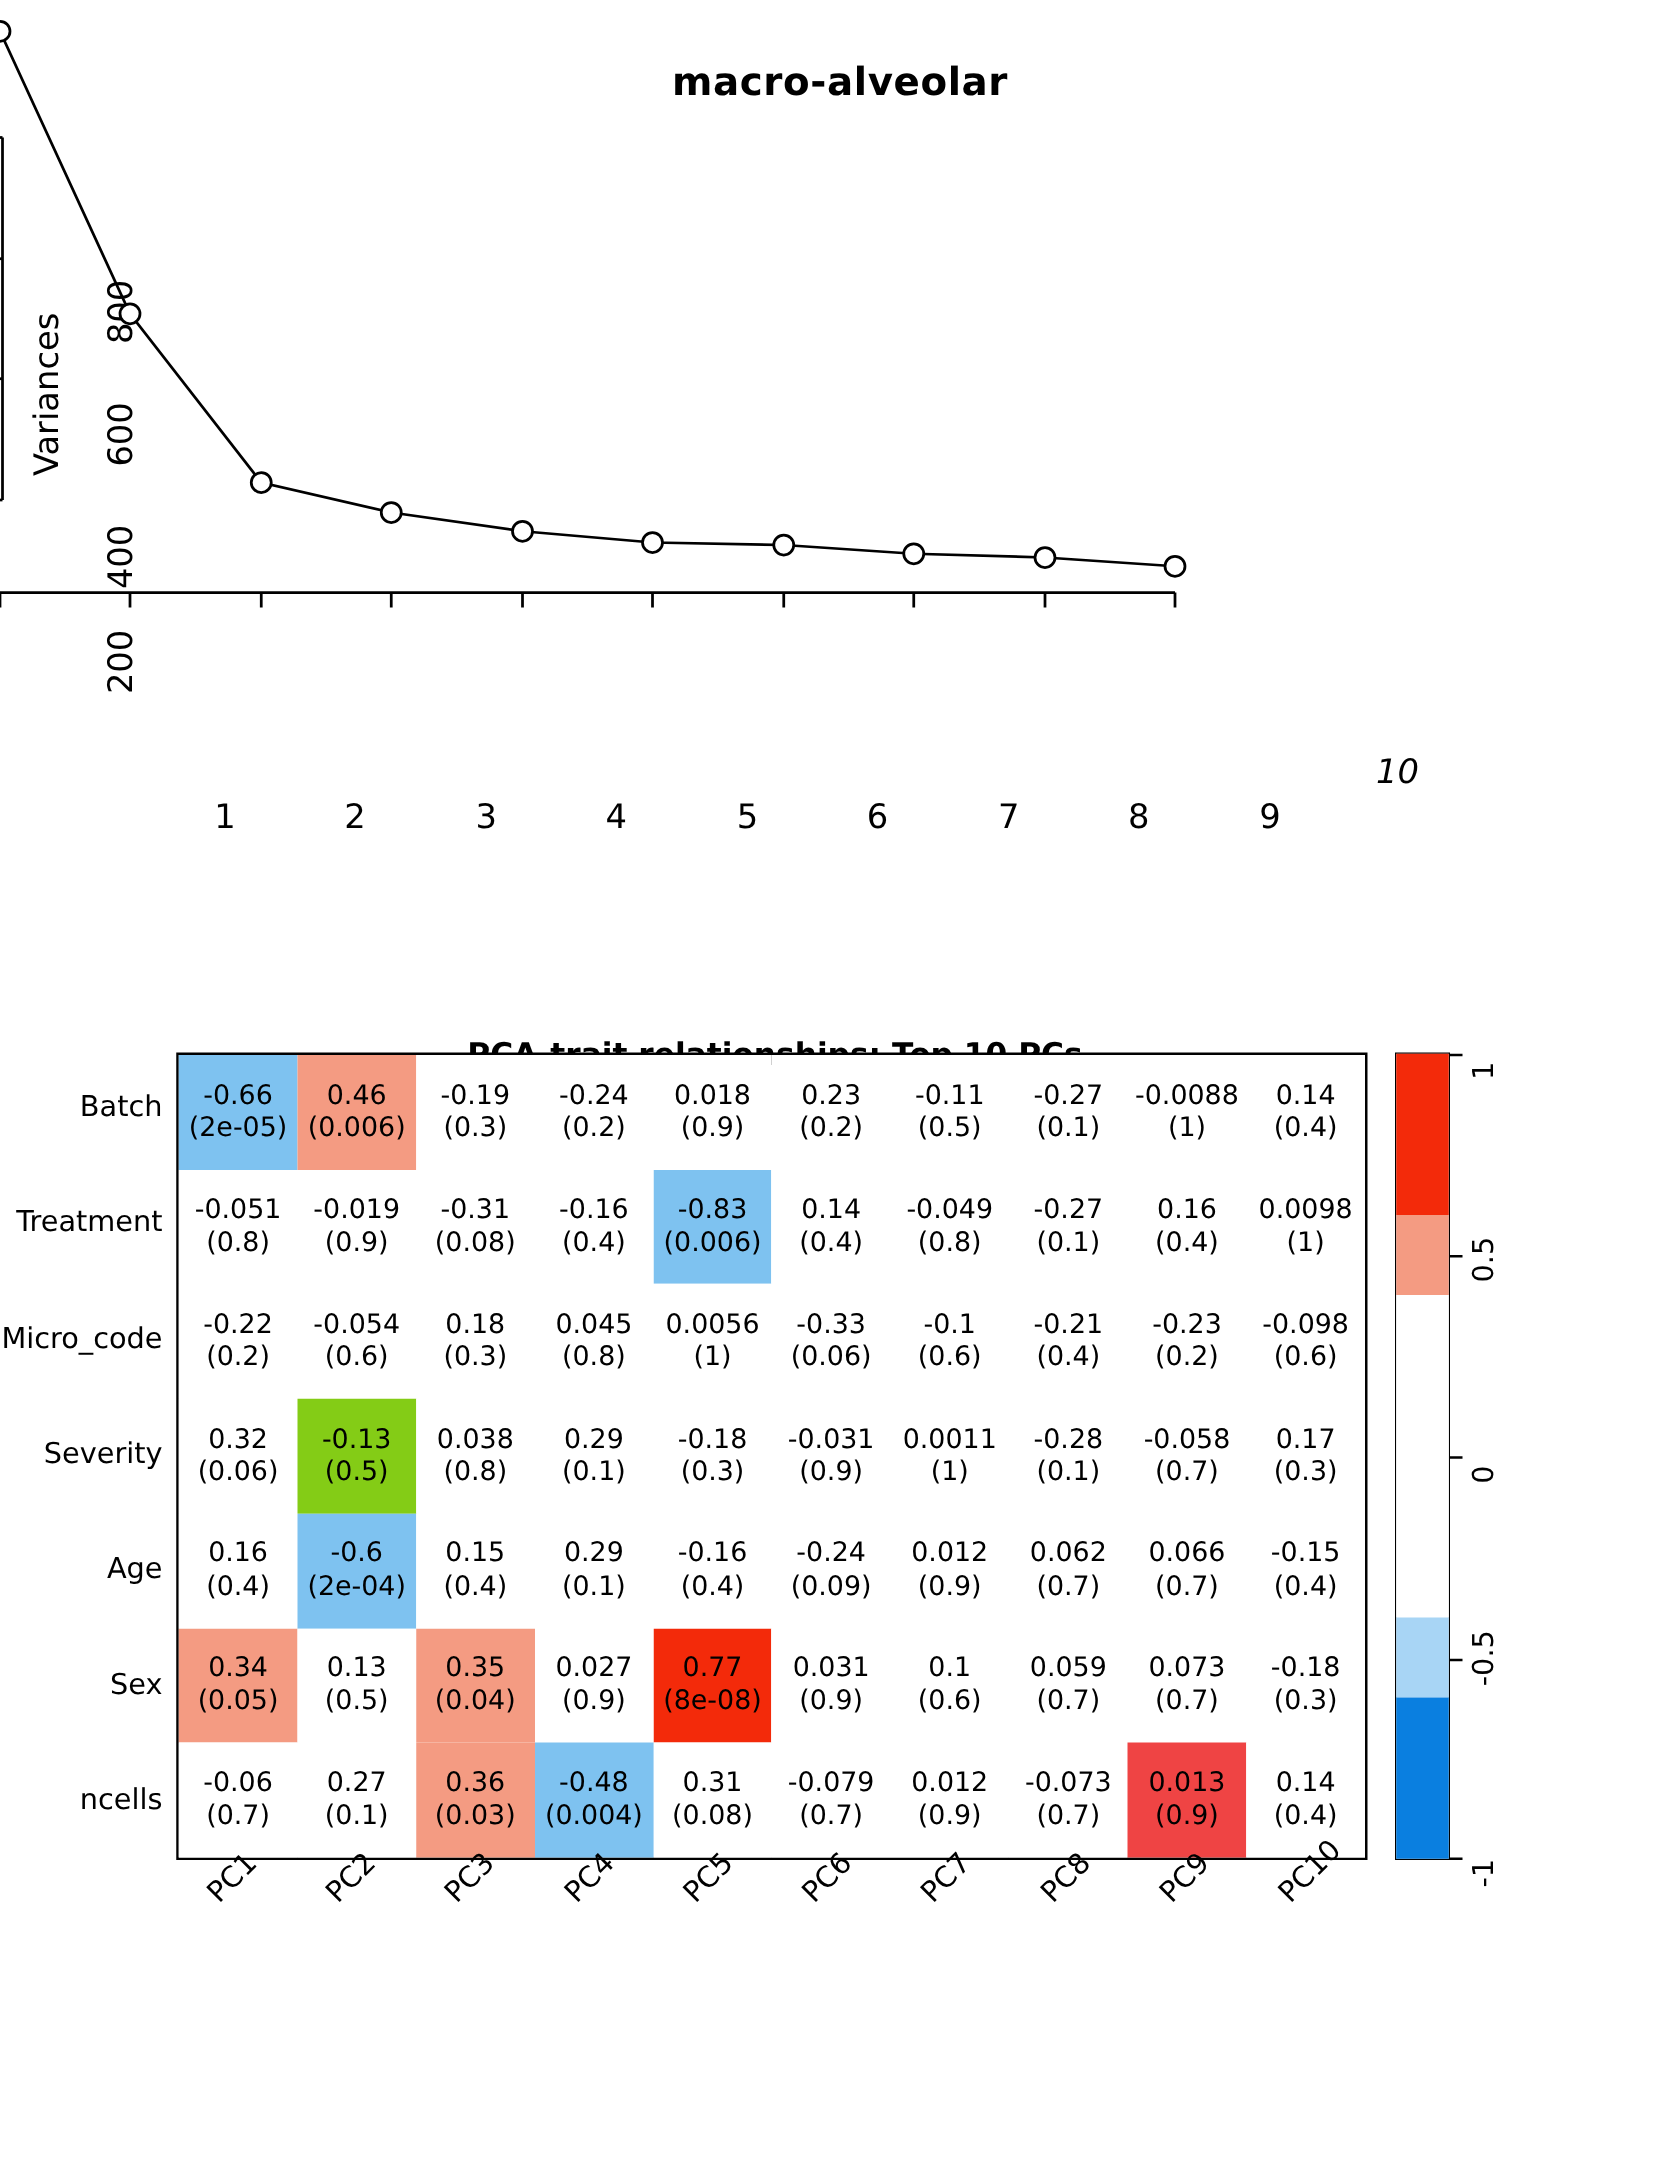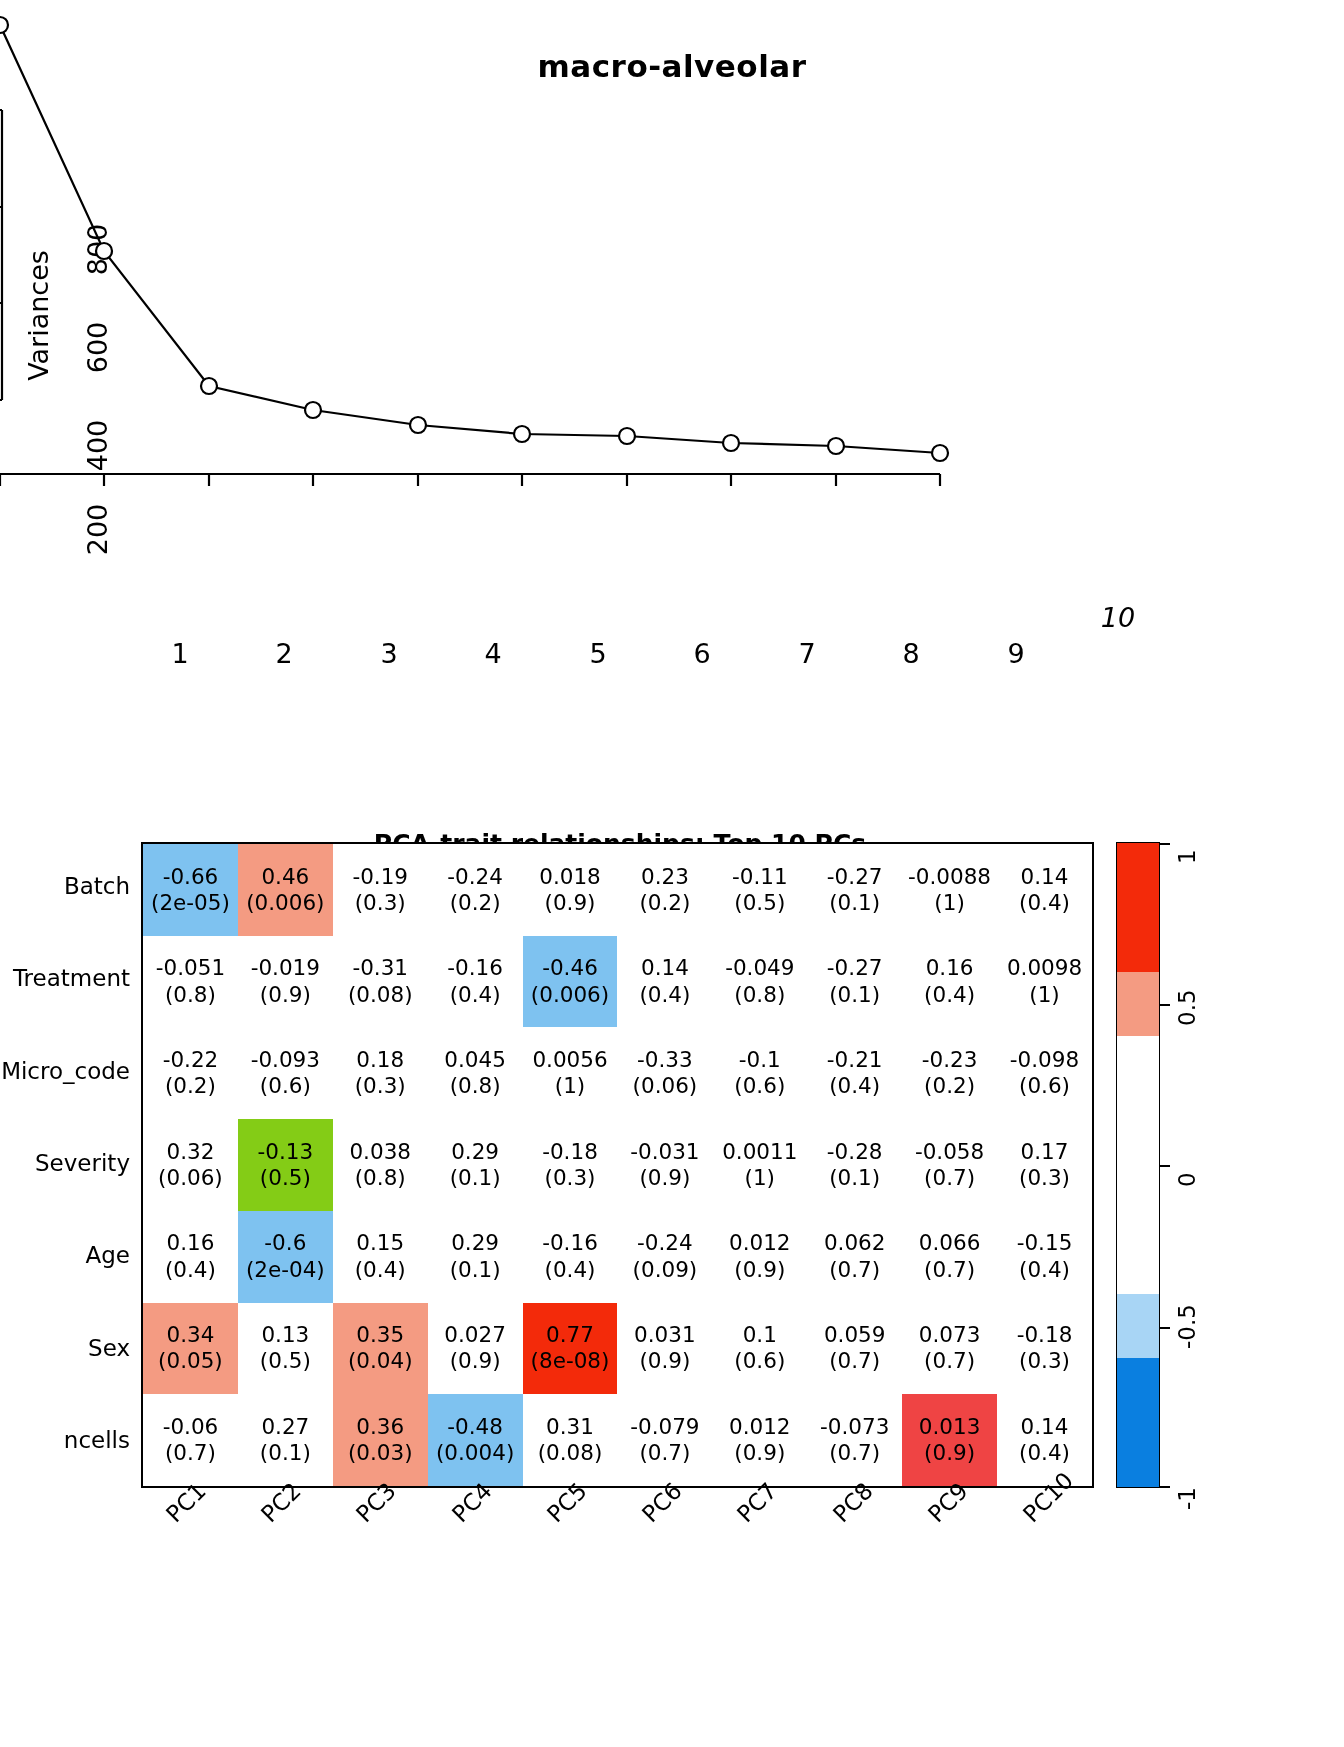--- a/index.html
+++ b/index.html
@@ -304,21 +304,21 @@
             </td>
             <td style="background: rgb(255, 255, 255);">
               <span class="cellval">-0.31</span>
               <span class="cellp">(0.08)</span>
             </td>
             <td style="background: rgb(255, 255, 255);">
               <span class="cellval">-0.16</span>
               <span class="cellp">(0.4)</span>
             </td>
             <td style="background: rgb(126, 194, 240);">
-              <span class="cellval">-0.46</span>
+              <span class="cellval">-0.83</span>
               <span class="cellp">(0.006)</span>
             </td>
             <td style="background: rgb(255, 255, 255);">
               <span class="cellval">0.14</span>
               <span class="cellp">(0.4)</span>
             </td>
             <td style="background: rgb(255, 255, 255);">
               <span class="cellval">-0.049</span>
               <span class="cellp">(0.8)</span>
             </td>
@@ -334,21 +334,21 @@
               <span class="cellval">0.0098</span>
               <span class="cellp">(1)</span>
             </td>
           </tr>
           <tr>
             <td style="background: rgb(255, 255, 255);">
               <span class="cellval">-0.22</span>
               <span class="cellp">(0.2)</span>
             </td>
             <td style="background: rgb(255, 255, 255);">
-              <span class="cellval">-0.093</span>
+              <span class="cellval">-0.054</span>
               <span class="cellp">(0.6)</span>
             </td>
             <td style="background: rgb(255, 255, 255);">
               <span class="cellval">0.18</span>
               <span class="cellp">(0.3)</span>
             </td>
             <td style="background: rgb(255, 255, 255);">
               <span class="cellval">0.045</span>
               <span class="cellp">(0.8)</span>
             </td>

